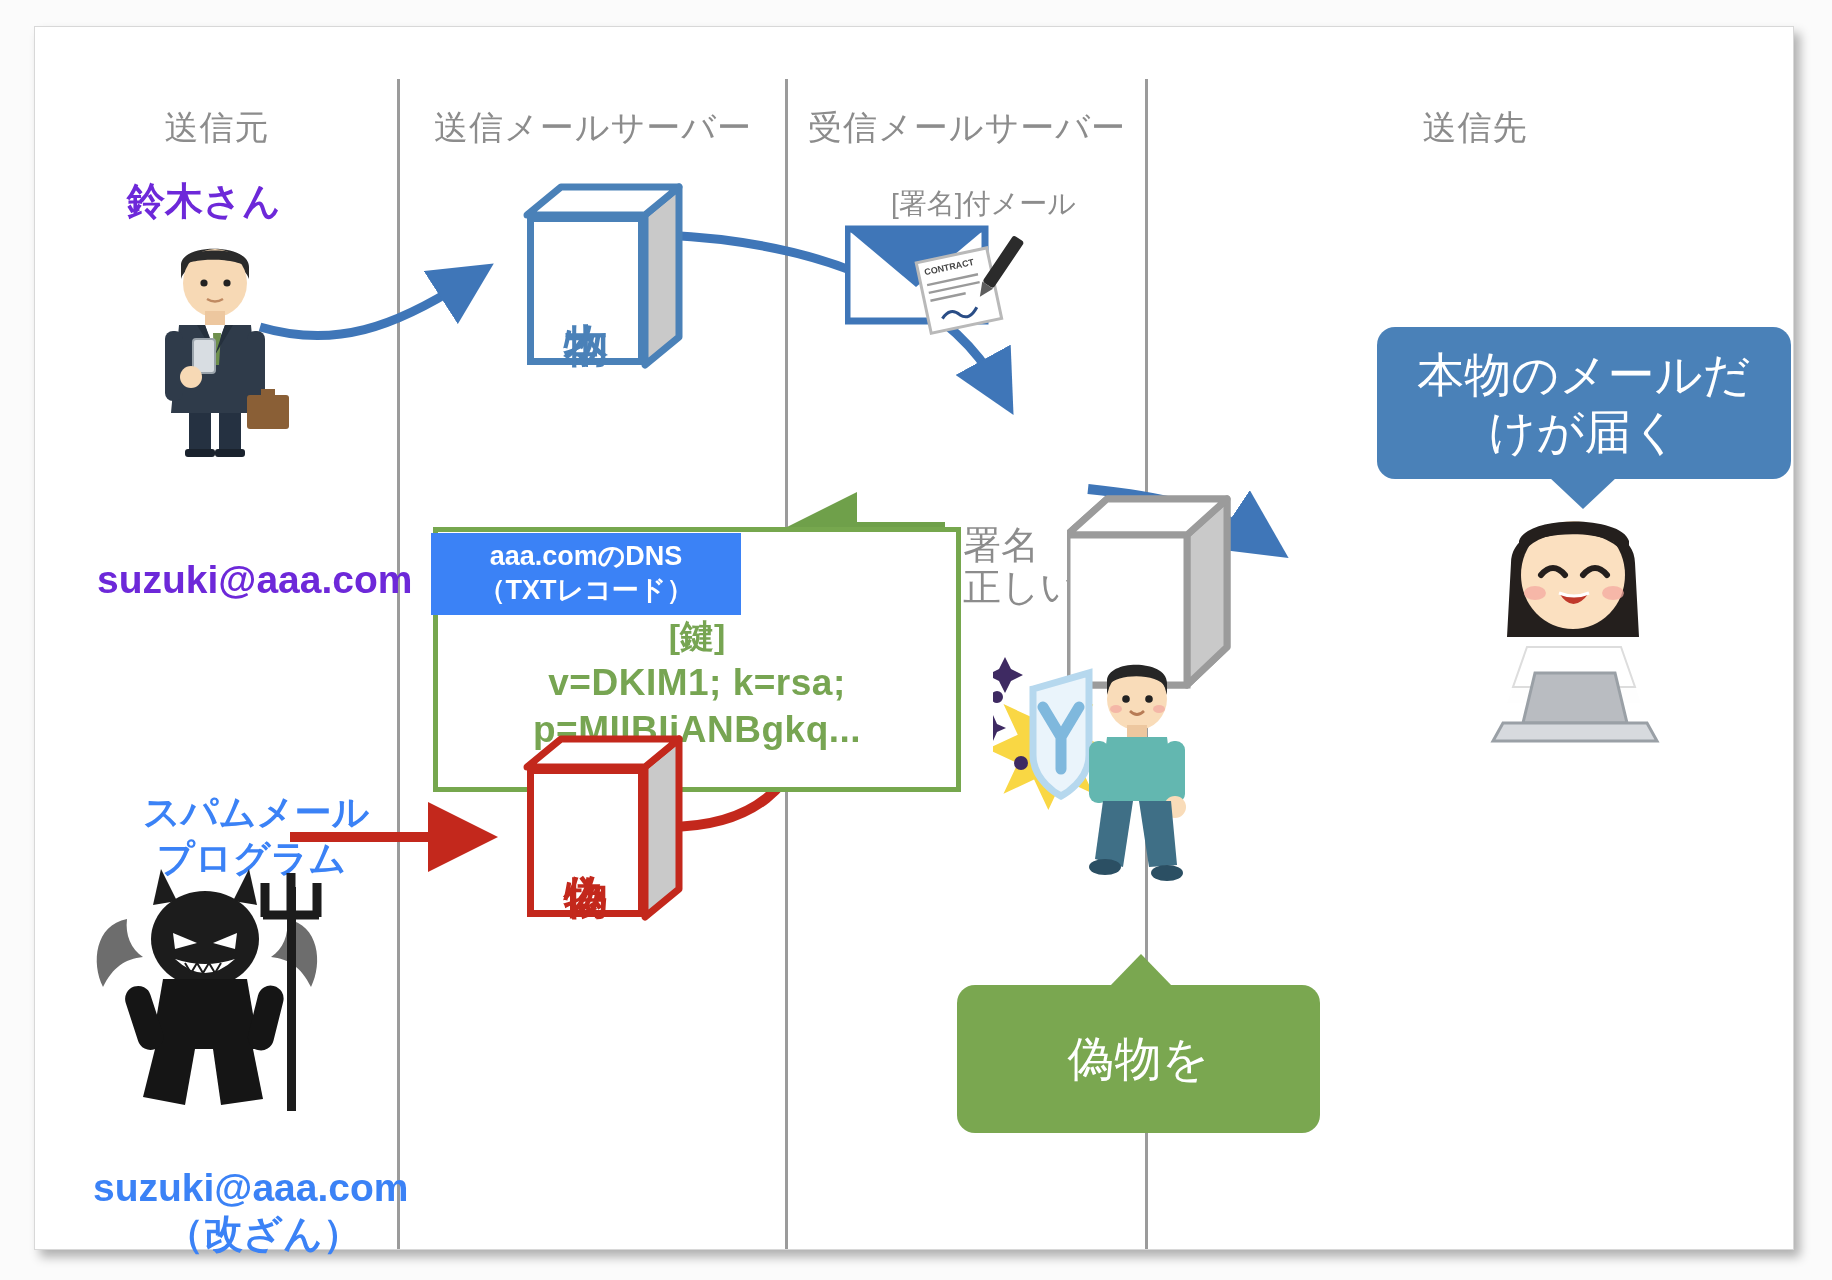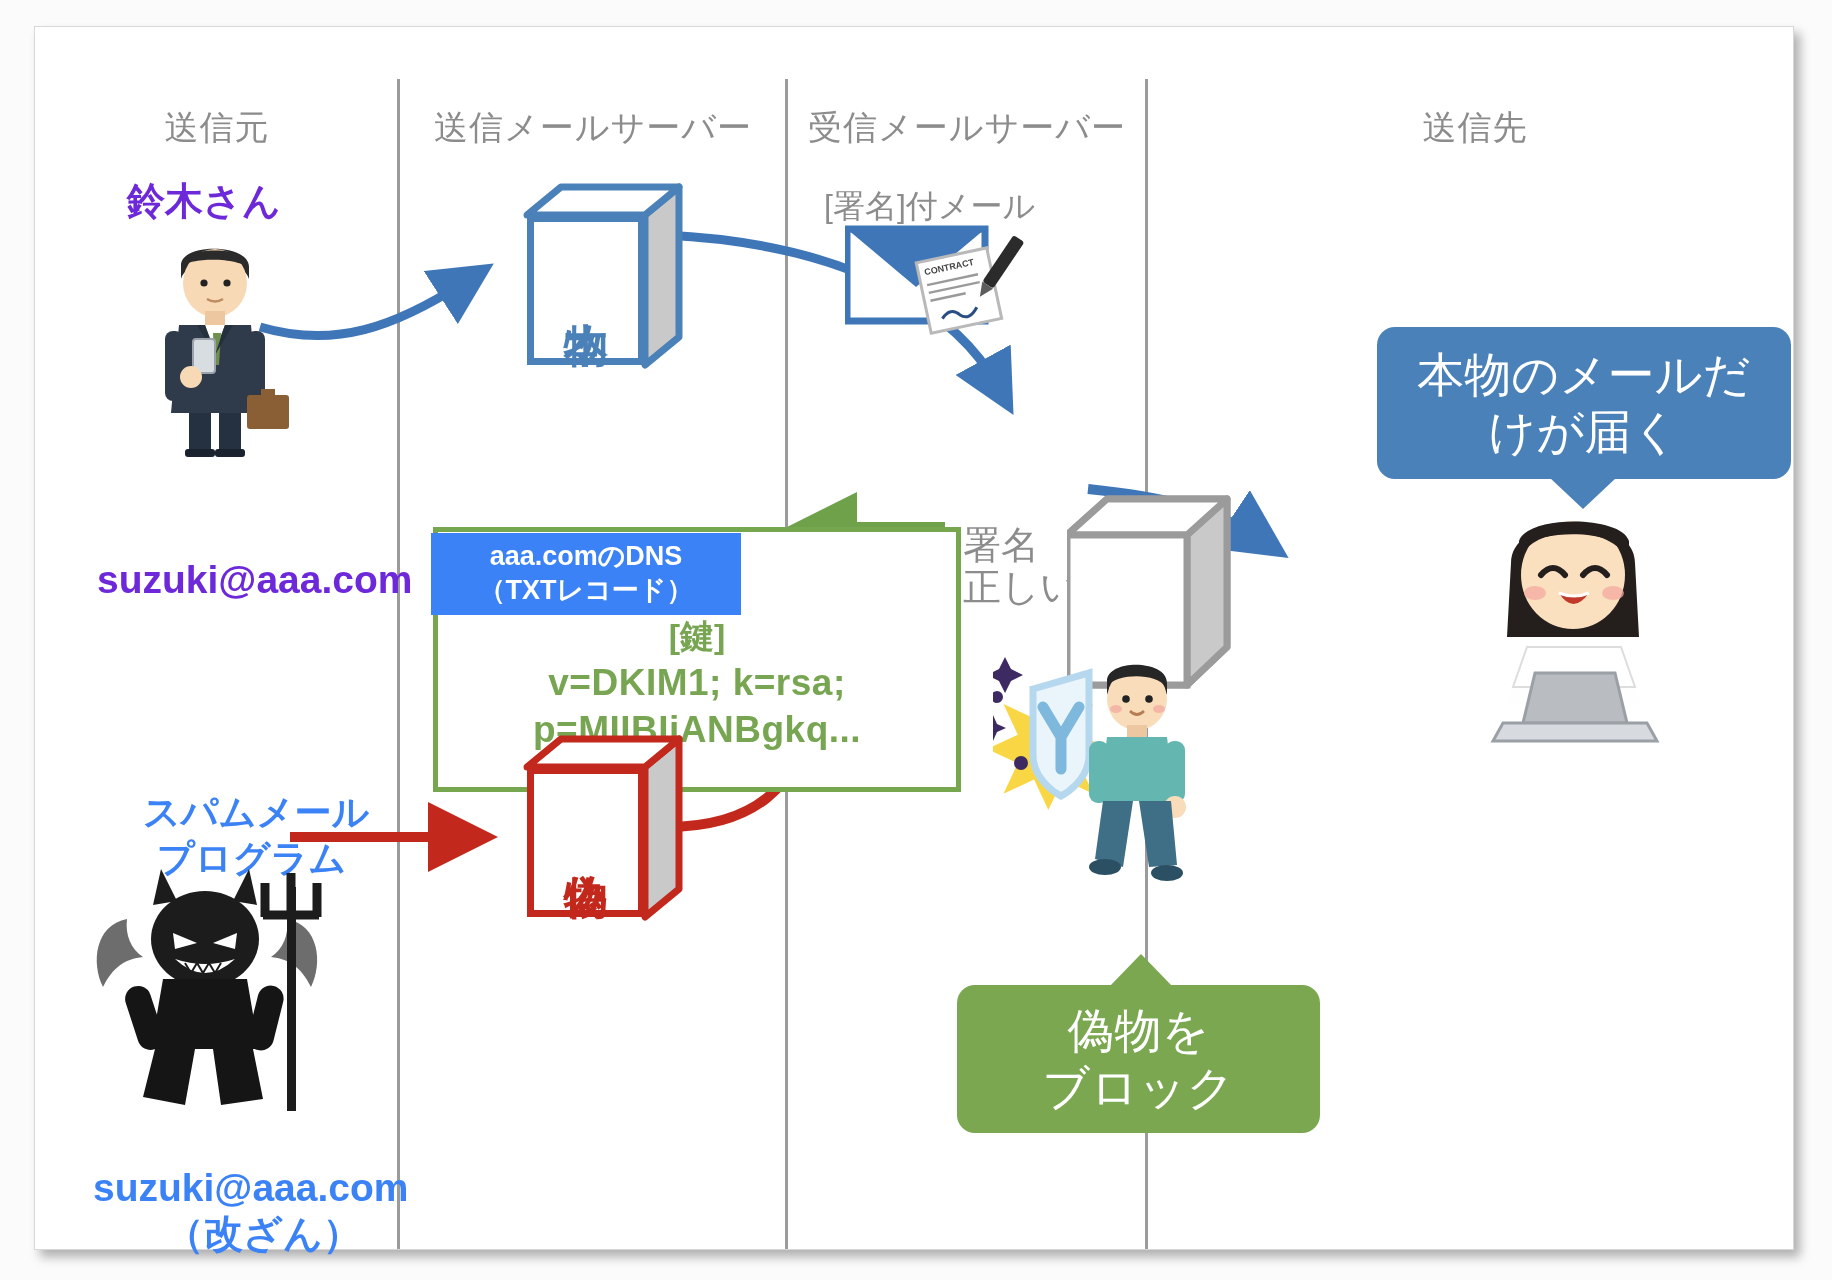--- a/index.html
+++ b/index.html
@@ -156,21 +156,21 @@
 
     <div class="cube" style="left:492px;top:160px;width:190px;height:200px;color:#4a81b8;">
       <svg width="190" height="200" viewBox="0 0 190 200">
         <polygon points="118,28 152,0 152,150 118,178" fill="#c9c9c9" stroke="#4a81b8" stroke-width="7" stroke-linejoin="round"></polygon>
         <polygon points="0,28 34,0 152,0 118,28" fill="#ffffff" stroke="#4a81b8" stroke-width="7" stroke-linejoin="round"></polygon>
       </svg>
       <div class="face"></div>
       <div class="cube-label">本物</div>
     </div>
 
-    <div class="lbl gray" style="left:789px;top:160px;font-size:32px;">[署名]付メール</div>
+    <div class="lbl gray" style="left:856px;top:160px;font-size:28px;">[署名]付メール</div>
 
     <div class="illus" style="left:810px;top:198px;width:190px;height:128px;">
       <svg width="190" height="128" viewBox="0 0 190 128">
         <rect x="2" y="4" width="138" height="92" fill="#ffffff" stroke="#3f76b8" stroke-width="7"></rect>
         <polygon points="2,4 71,62 140,4" fill="#3f76b8"></polygon>
 
         <g transform="rotate(-12 112 66)">
           <rect x="78" y="30" width="72" height="72" fill="#ffffff" stroke="#b9b9b9" stroke-width="3"></rect>
           <text x="84" y="44" font-size="9" fill="#444" font-family="'Liberation Sans',sans-serif" font-weight="bold">CONTRACT</text>
           <line x1="84" y1="54" x2="136" y2="54" stroke="#9a9a9a" stroke-width="2.4"></line>
@@ -244,21 +244,20 @@
           <path d="M50,150 L82,150 L88,214 L60,216 Z" fill="#3f6f86"></path>
           <ellipse cx="16" cy="216" rx="16" ry="8" fill="#2b4f63"></ellipse>
           <ellipse cx="78" cy="222" rx="16" ry="8" fill="#2b4f63"></ellipse>
         </g>
       </svg>
     </div>
 
     <div class="callout" id="callout-green">
       <div class="tail"></div>
       <div>偽物を</div>
-      <div>ブロック</div>
     </div>
 
     <div class="callout" id="callout-blue">
       <div class="tail"></div>
       <div>本物のメールだ</div>
       <div>けが届く</div>
     </div>
 
     <div class="illus" style="left:1440px;top:470px;width:230px;height:260px;">
       <svg width="230" height="260" viewBox="0 0 230 260">

